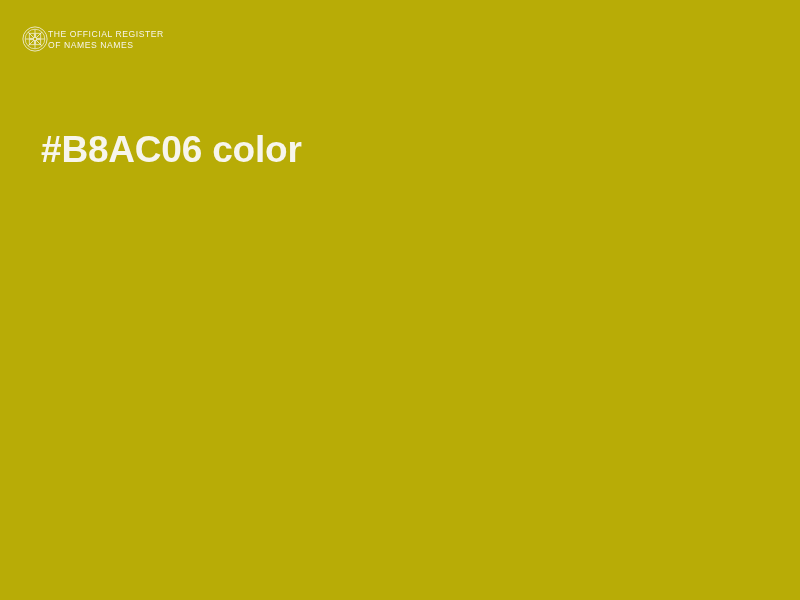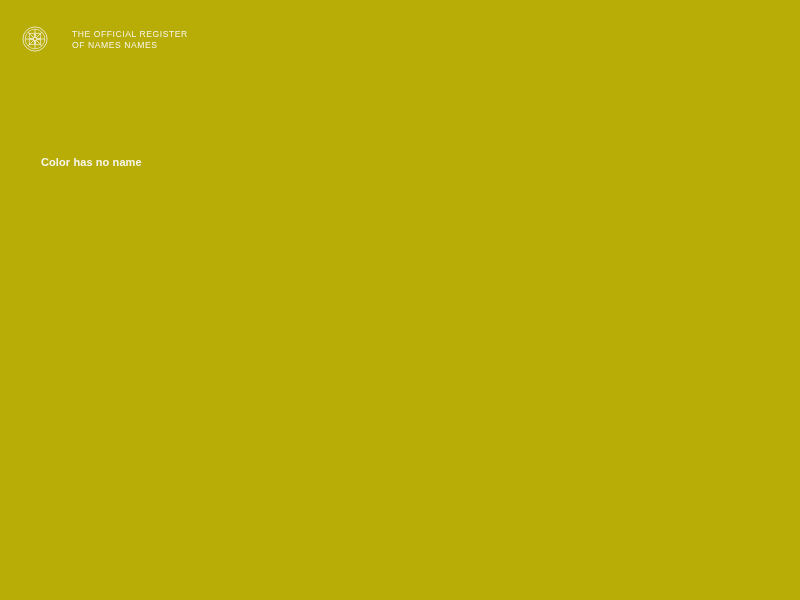--- a/index.html
+++ b/index.html
@@ -22,21 +22,21 @@
     -webkit-font-smoothing: antialiased;
   }
 
   
   .brand {
     position: absolute;
     left: 22px;
     top: 26px;
     display: flex;
     align-items: center;
-    gap: 24px;
+    gap: 0;
     text-decoration: none;
   }
 
   .brand-emblem {
     width: 26px;
     height: 26px;
     flex: 0 0 26px;
     display: block;
   }
 
@@ -110,16 +110,16 @@
         <circle cx="26" cy="26" r="3.4" fill="#b8ac06" stroke="#f7f5ec" stroke-width="1.3"></circle>
       </svg>
     </span>
     <span class="brand-wordmark">
       <span class="line1">THE OFFICIAL REGISTER</span>
       <span class="line2">OF NAMES NAMES</span>
     </span>
   </a>
 
   <div class="main">
-    <p class="color-subtitle">Color has no name</p>
+    <h1 class="color-title">#B8AC06 color</h1>
   </div>
 
 </div>
 
 </body></html>

